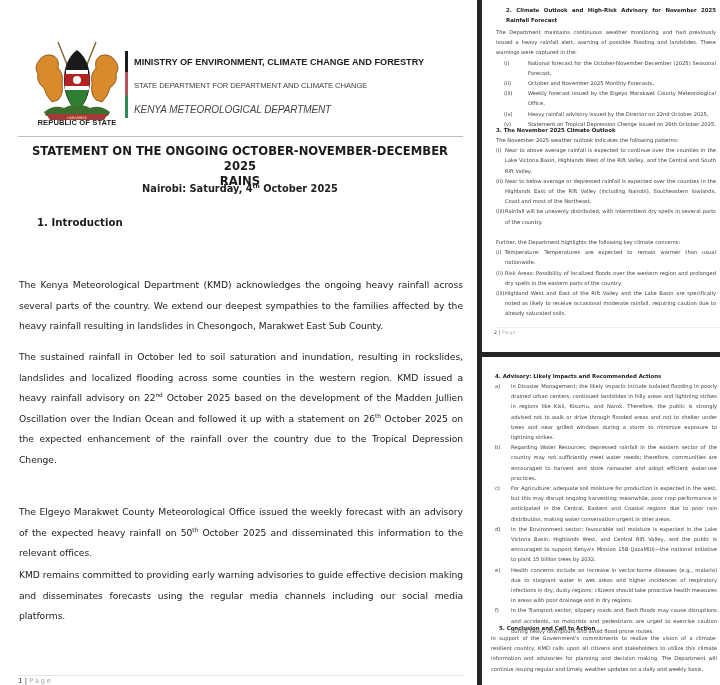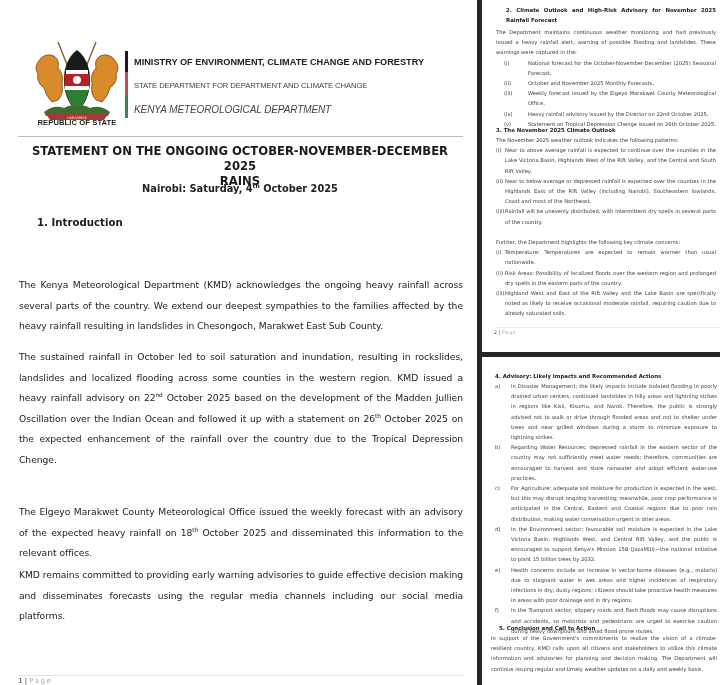--- a/index.html
+++ b/index.html
@@ -95,21 +95,21 @@
   <div class="title">
     <div>STATEMENT ON THE ONGOING OCTOBER-NOVEMBER-DECEMBER 2025</div>
     <div>RAINS</div>
   </div>
   <div class="dateline"><span>Nairobi:  Saturday, 4</span><sup>th</sup><span> October 2025</span></div>
 
   <div class="h1">1.  Introduction</div>
 
   <div class="para p1">The Kenya Meteorological Department (KMD) acknowledges the ongoing heavy rainfall across several parts of the country. We extend our deepest sympathies to the families affected by the heavy rainfall resulting in landslides in Chesongoch, Marakwet East Sub County.</div>
   <div class="para p2"><span>The sustained rainfall in October led to soil saturation and inundation, resulting in rockslides, landslides and localized flooding across some counties in the western region. KMD issued a heavy rainfall advisory on 22</span><sup>nd</sup><span> October 2025 based on the development of the Madden Jullien Oscillation over the Indian Ocean and followed it up with a statement on 26</span><sup>th</sup><span> October 2025 on the expected enhancement of the rainfall over the country due to the Tropical Depression Chenge.</span></div>
-  <div class="para p3"><span>The Elgeyo Marakwet County Meteorological Office issued the weekly forecast with an advisory of the expected heavy rainfall on 18</span><sup>th</sup><span> October 2025 and disseminated this information to the relevant offices.</span></div>
+  <div class="para p3"><span>The Elgeyo Marakwet County Meteorological Office issued the weekly forecast with an advisory of the expected heavy rainfall on 50</span><sup>th</sup><span> October 2025 and disseminated this information to the relevant offices.</span></div>
   <div class="para p4">KMD remains committed to providing early warning advisories to guide effective decision making and disseminates forecasts using the regular media channels including our social media platforms.</div>
 
   <div class="foot-rule-left"></div>
   <div class="foot-left"><span>1 | </span><span class="pg">Page</span></div>
 </div>
 
 <div class="vbar"></div>
 <div class="hbar"></div>
 
 <div class="rp rp-top">

